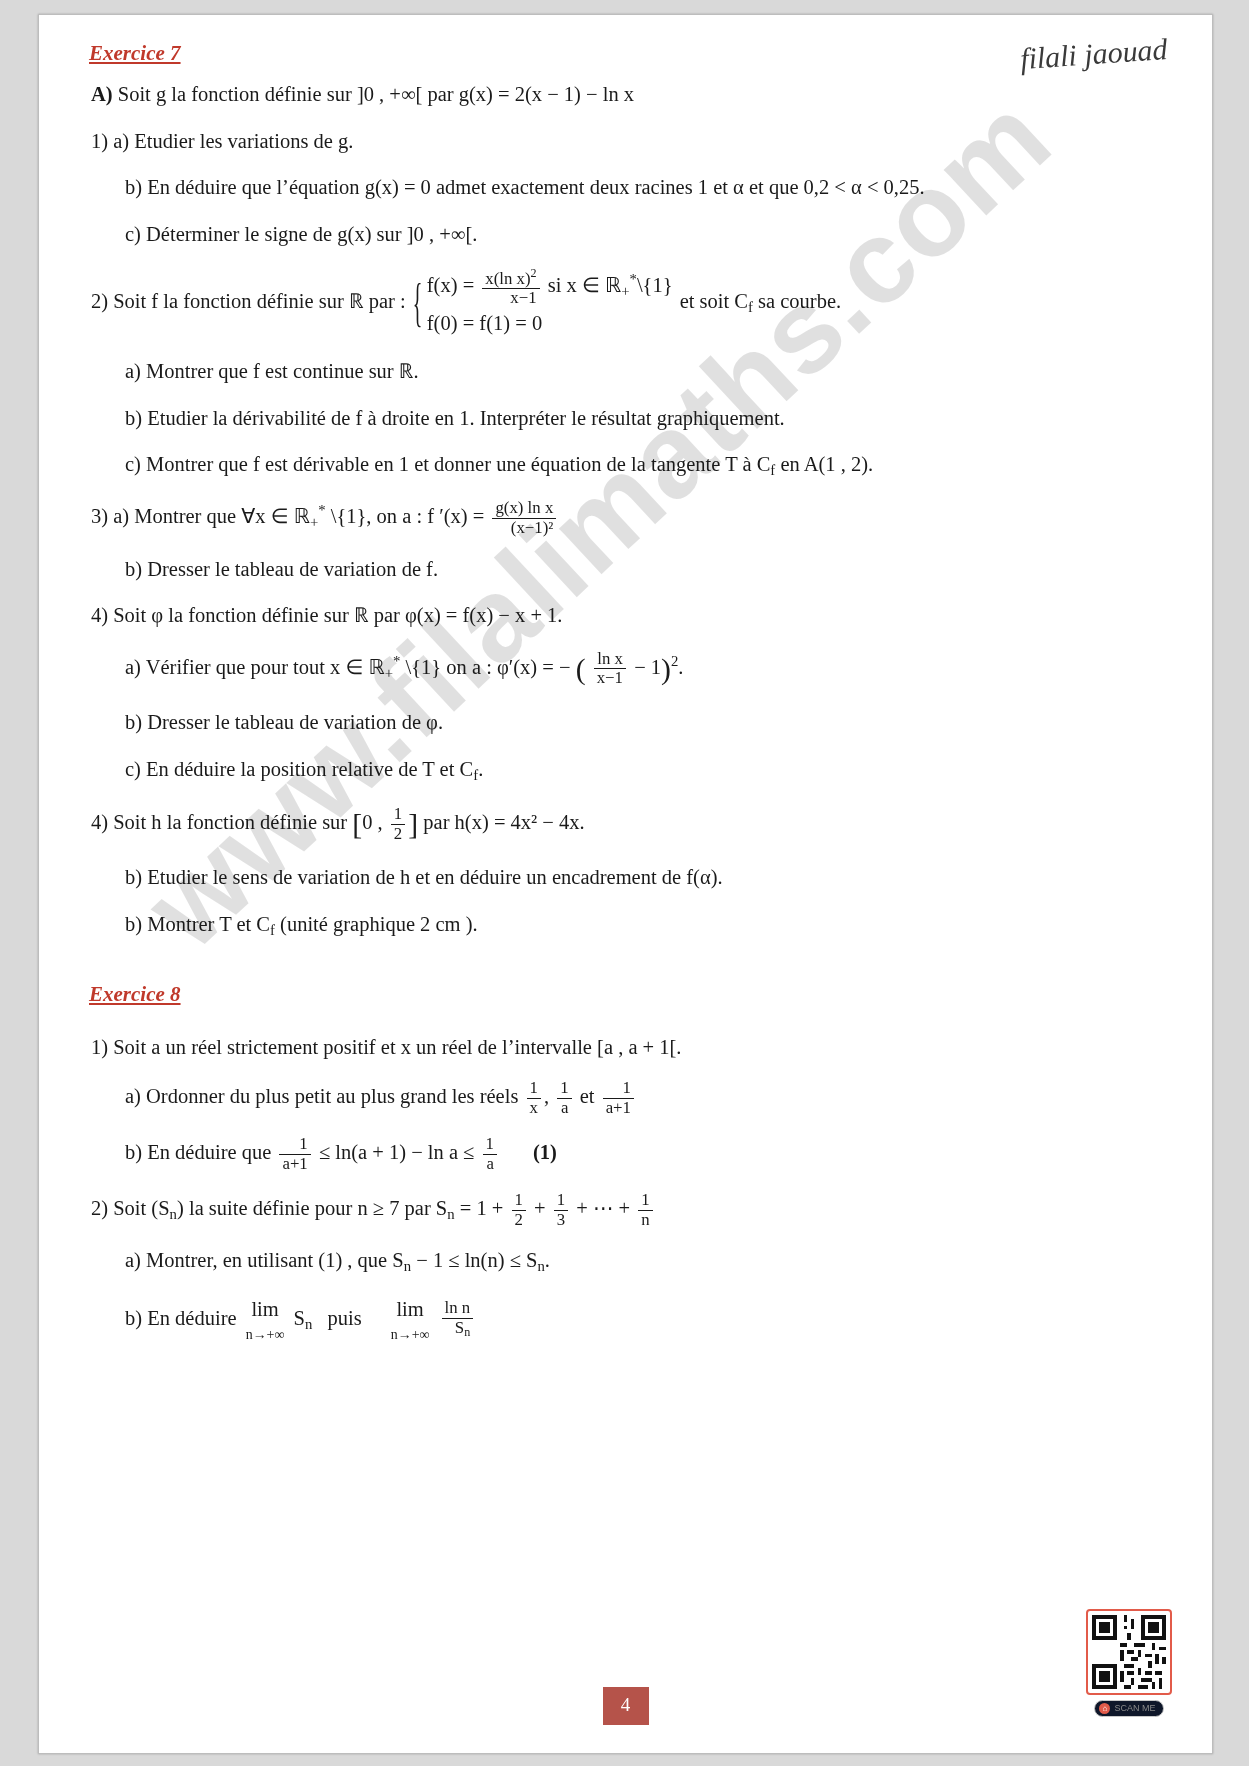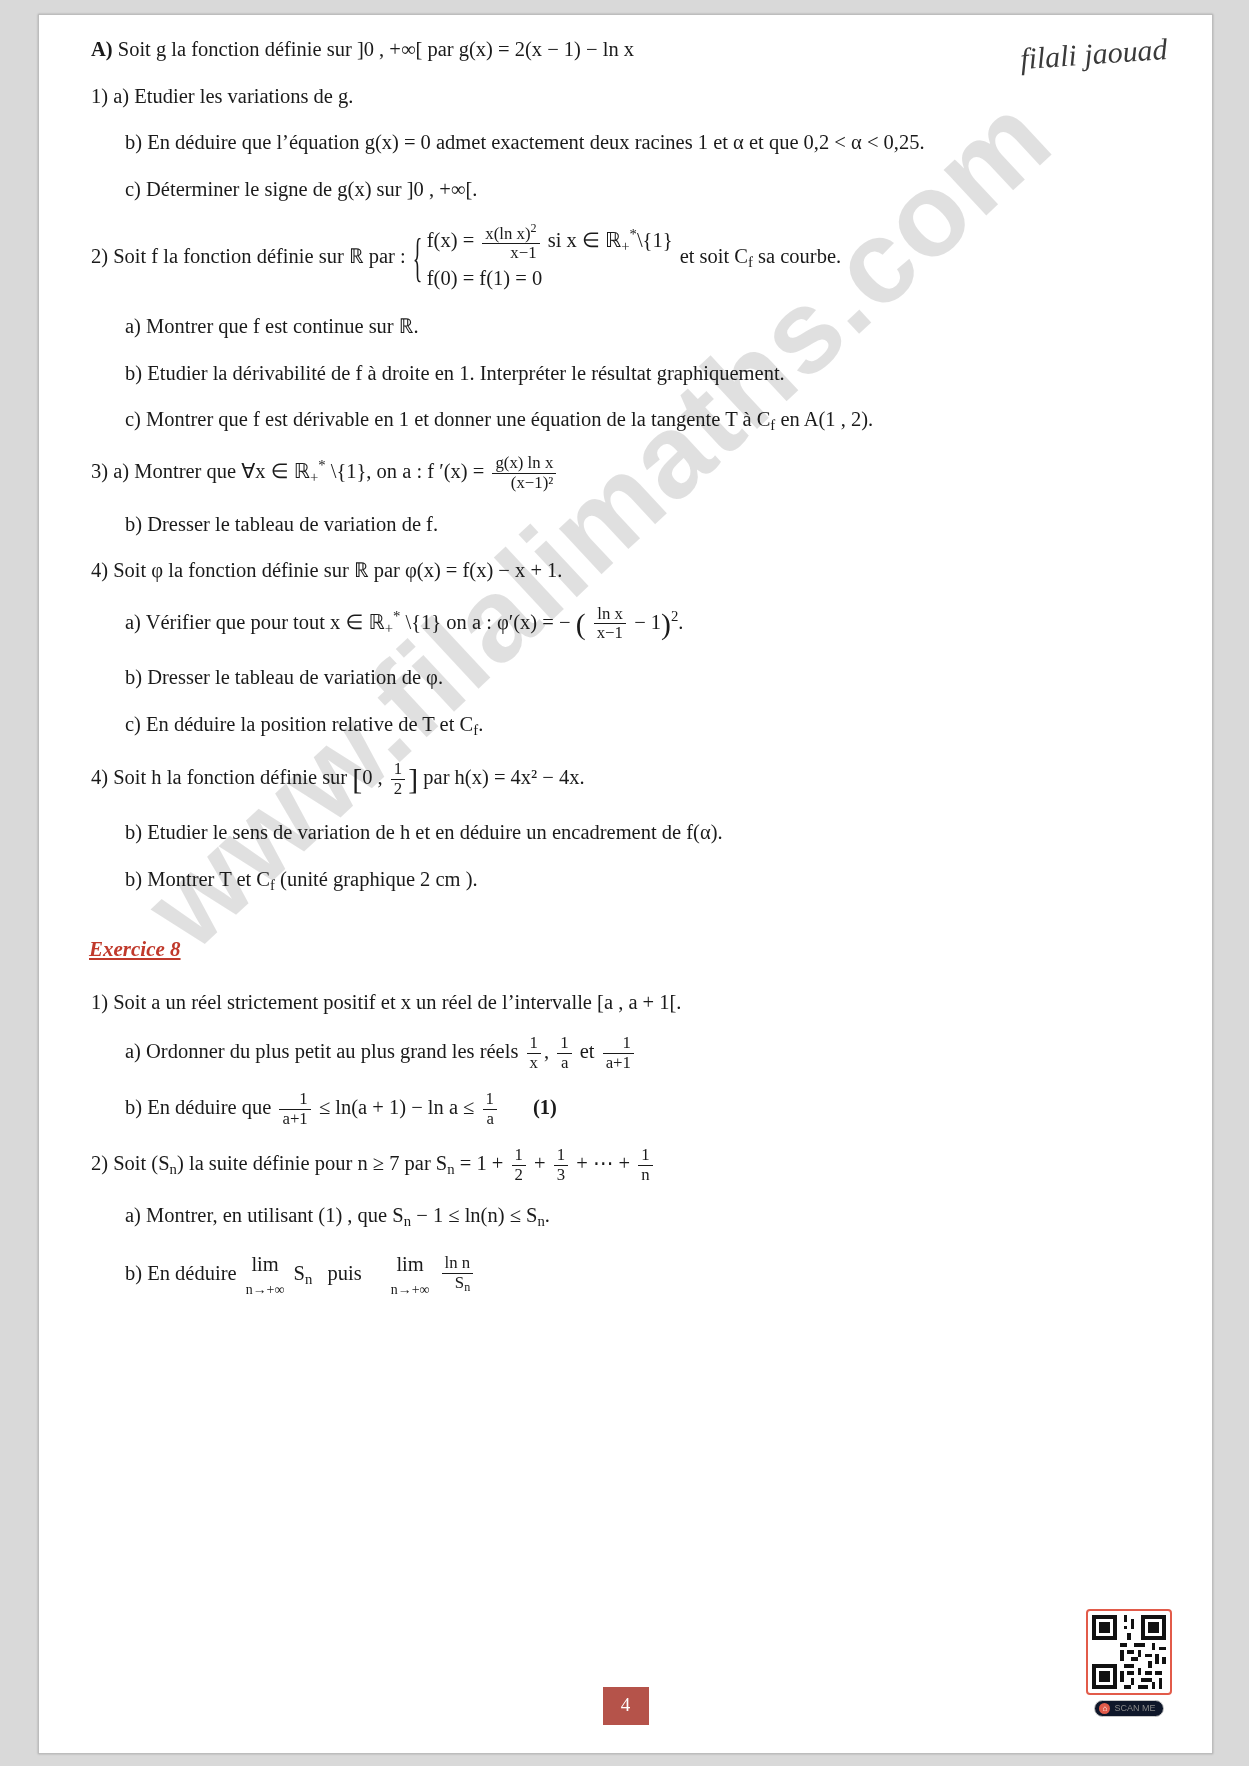--- a/index.html
+++ b/index.html
@@ -179,20 +179,21 @@
 
   <div class="watermark">
     <span>www.filalimaths.com</span>
   </div>
 
   <div class="sig">filali jaouad</div>
 
   <div class="inner">
     <div class="content">
 
+      <div class="ex-title">Exercice 7</div>
 
       <div class="line lvl0">
         <span class="bold">A)</span>
         <span>Soit g la fonction définie sur ]0 , +∞[ par g(x) = 2(x − 1) − ln x</span>
       </div>
 
       <div class="line lvl0">
         <span>1)</span>
         <span>a) Etudier les variations de g.</span>
       </div>

